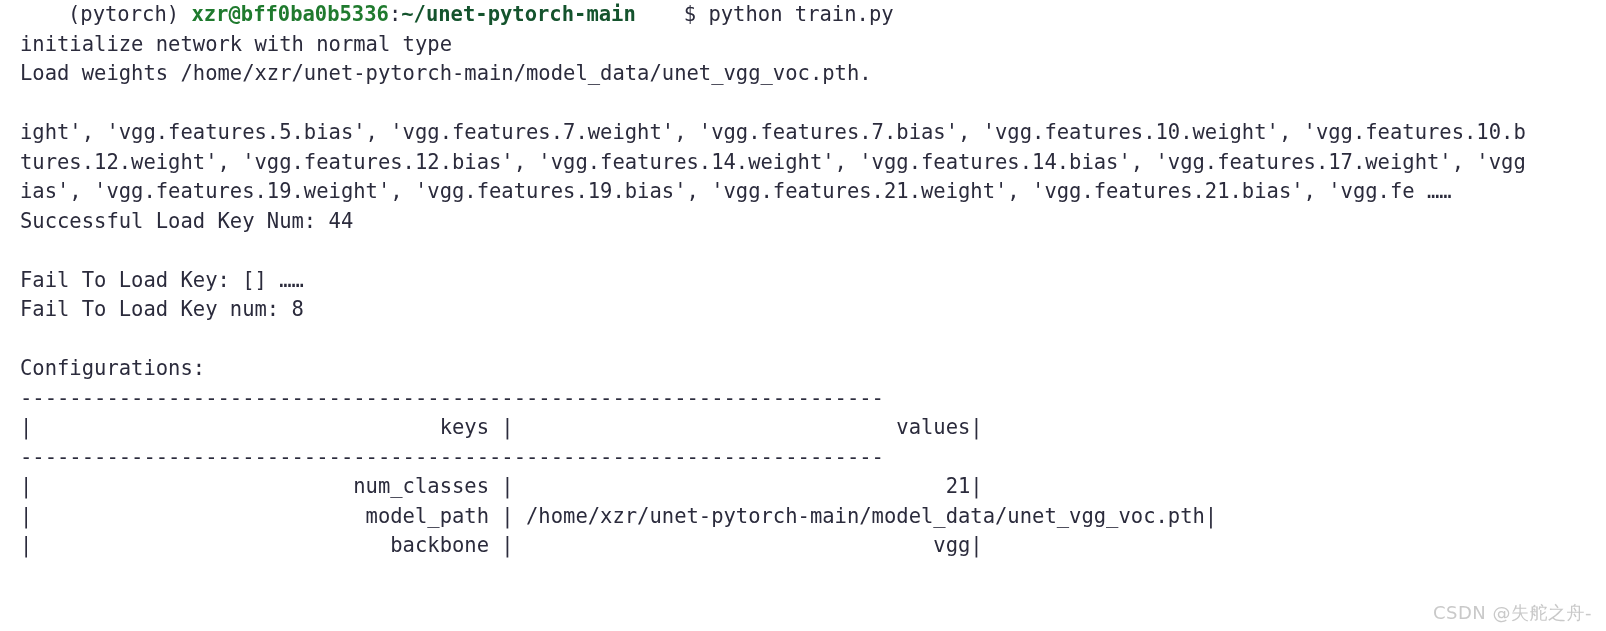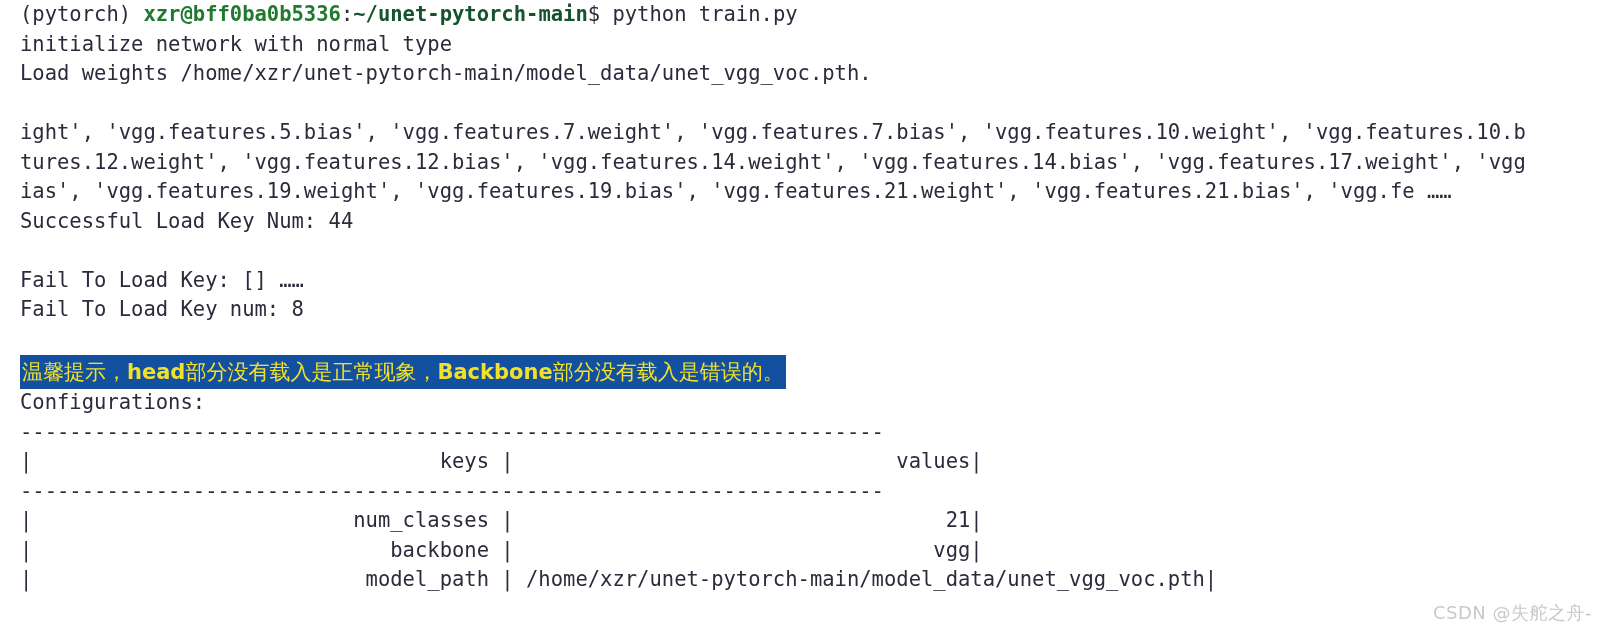--- a/index.html
+++ b/index.html
@@ -46,20 +46,21 @@
   }
   .seg-colon {
     color: #2b2b3c;
   }
   .seg-path {
     color: #14532d;
     font-weight: bold;
   }
   .seg-plain {
     color: #2b2b3c;
+    margin-left: 48px;
   }
 
   
   .tip-line {
     height: 34px;
     line-height: 34px;
     padding-left: 20px;
     white-space: nowrap;
   }
   .tip-highlight {
@@ -102,25 +103,24 @@
   <div class="line blank"></div>
   <div class="line">ight', 'vgg.features.5.bias', 'vgg.features.7.weight', 'vgg.features.7.bias', 'vgg.features.10.weight', 'vgg.features.10.b</div>
   <div class="line">tures.12.weight', 'vgg.features.12.bias', 'vgg.features.14.weight', 'vgg.features.14.bias', 'vgg.features.17.weight', 'vgg</div>
   <div class="line">ias', 'vgg.features.19.weight', 'vgg.features.19.bias', 'vgg.features.21.weight', 'vgg.features.21.bias', 'vgg.fe ……</div>
   <div class="line">Successful Load Key Num: 44</div>
   <div class="line blank"></div>
   <div class="line">Fail To Load Key: [] ……</div>
   <div class="line">Fail To Load Key num: 8</div>
   <div class="line blank"></div>
 
-  <div class="tip-line"><span class="tip-highlight"><span>温馨提示，</span><b>head</b><span>部分没有载入是正常现象，</span><b>Backbone</b><span>部分没有载入是错误的。</span></span></div>
 
   <div class="line">Configurations:</div>
   <div class="line">----------------------------------------------------------------------</div>
   <div class="line">|                                 keys |                               values|</div>
   <div class="line">----------------------------------------------------------------------</div>
   <div class="line">|                          num_classes |                                   21|</div>
+  <div class="line">|                           model_path | /home/xzr/unet-pytorch-main/model_data/unet_vgg_voc.pth|</div>
   <div class="line">|                             backbone |                                  vgg|</div>
-  <div class="line">|                           model_path | /home/xzr/unet-pytorch-main/model_data/unet_vgg_voc.pth|</div>
 
   <div id="watermark">CSDN @失舵之舟-</div>
 
 </div>
 
 </body></html>

